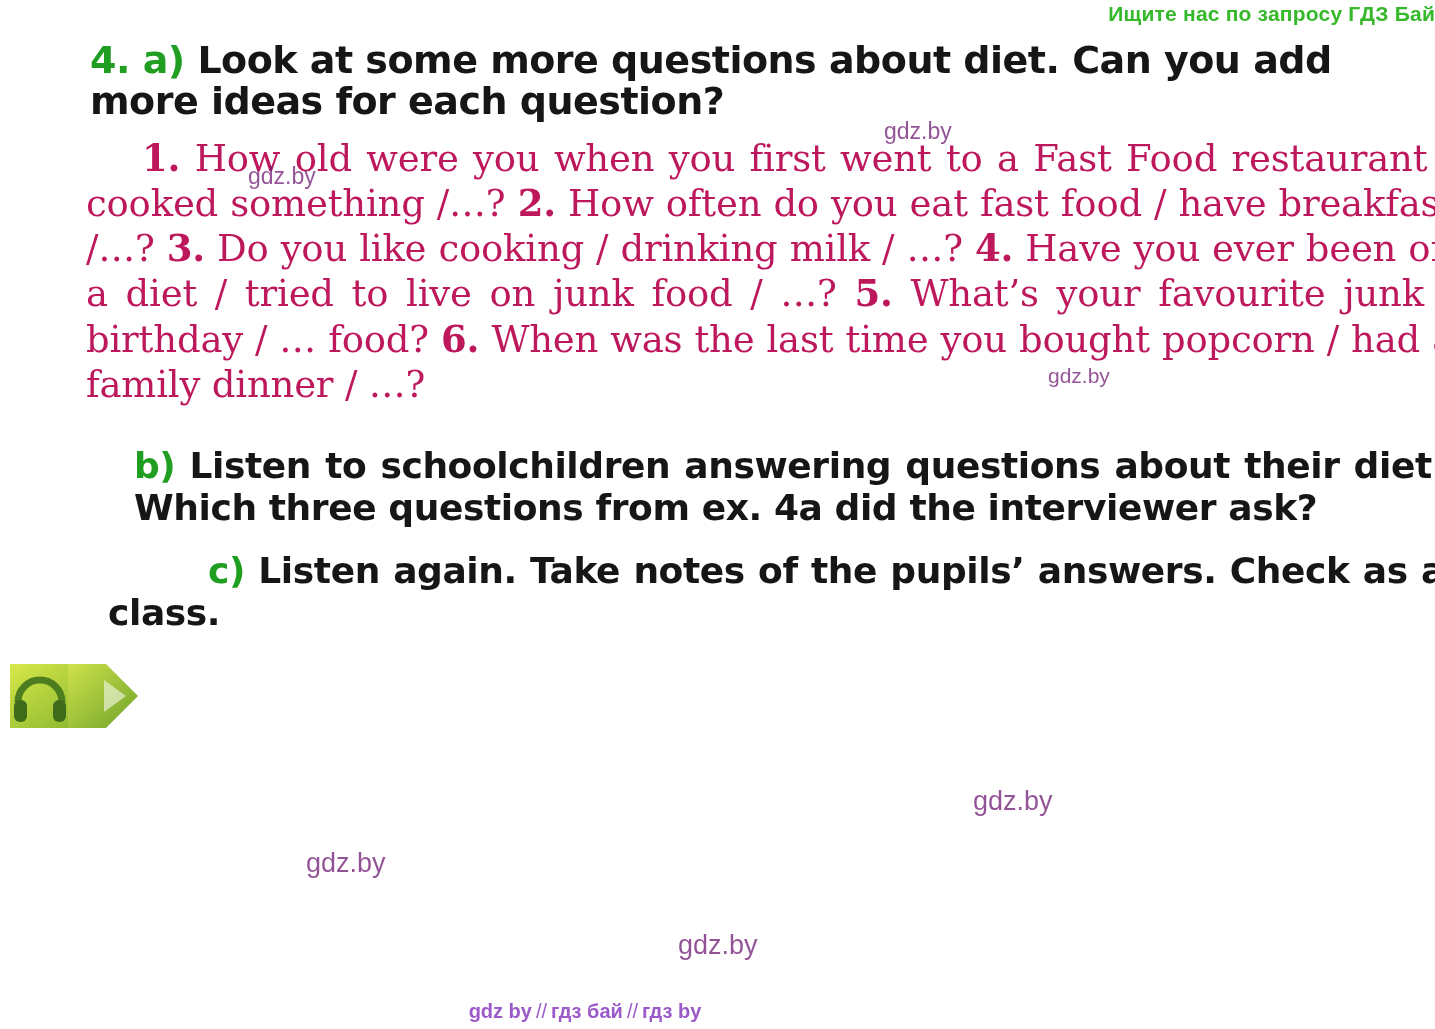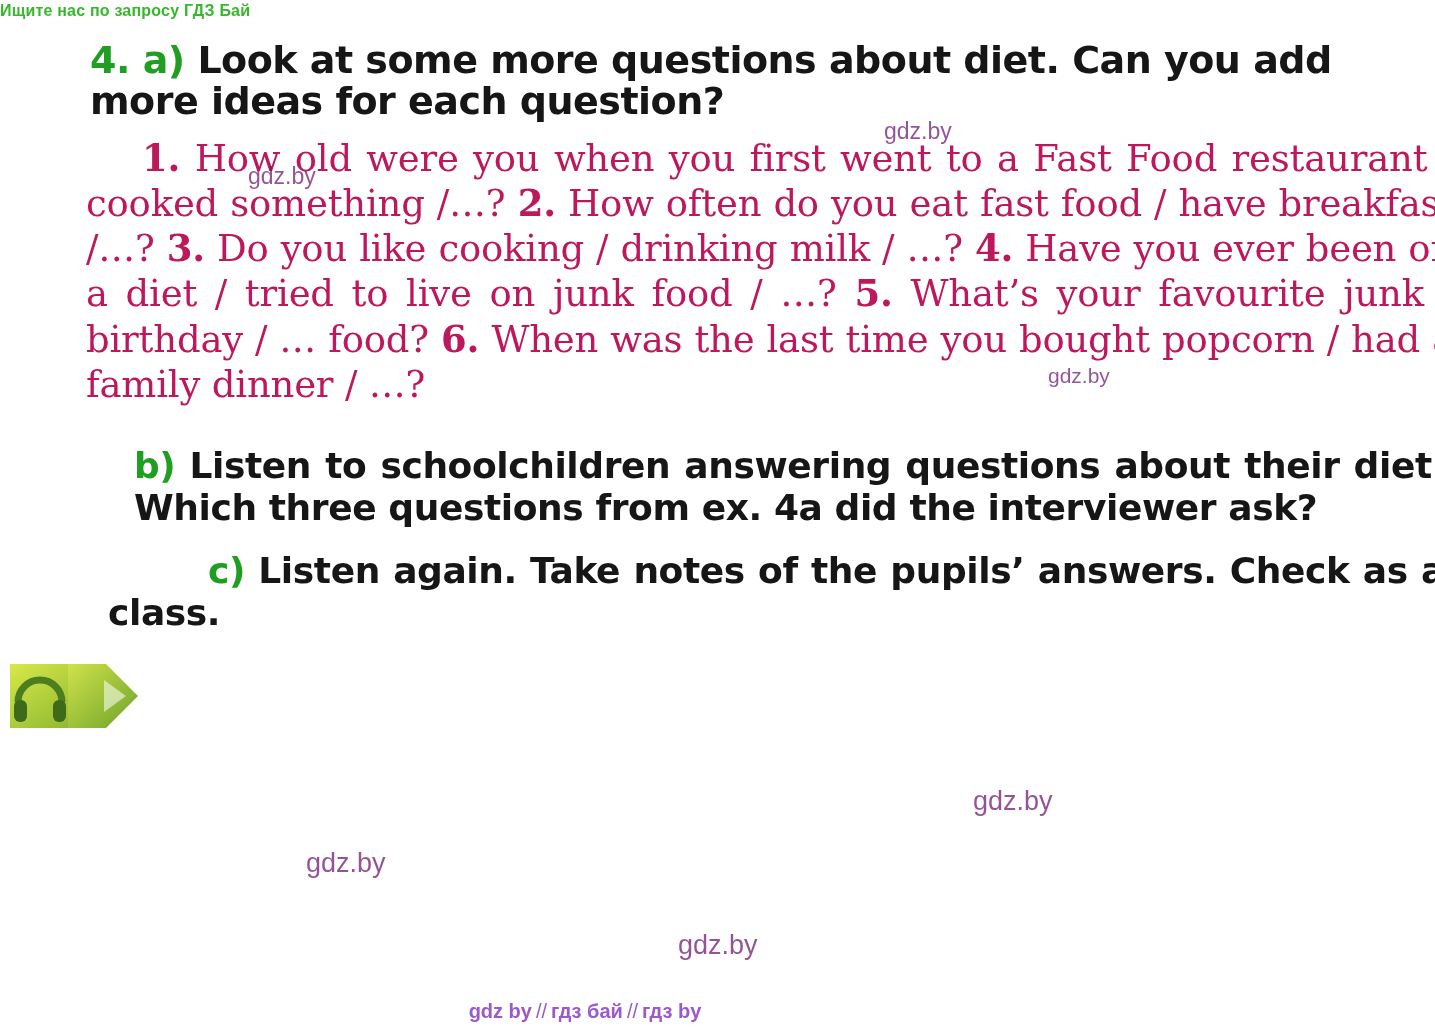--- a/index.html
+++ b/index.html
@@ -20,23 +20,23 @@
     width: 1435px;
     height: 1029px;
   }
 
   
   .top-banner {
     position: absolute;
     top: 2px;
     left: 0;
     width: 1435px;
-    text-align: left;
-    font-family: "Liberation Sans", sans-serif;
-    font-size: 16px;
+    text-align: right;
+    font-family: "Liberation Sans", sans-serif;
+    font-size: 21px;
     font-weight: bold;
     color: #35b82a;
     letter-spacing: 0.2px;
   }
 
   
   .content {
     position: absolute;
     top: 40px;
     left: 0;

